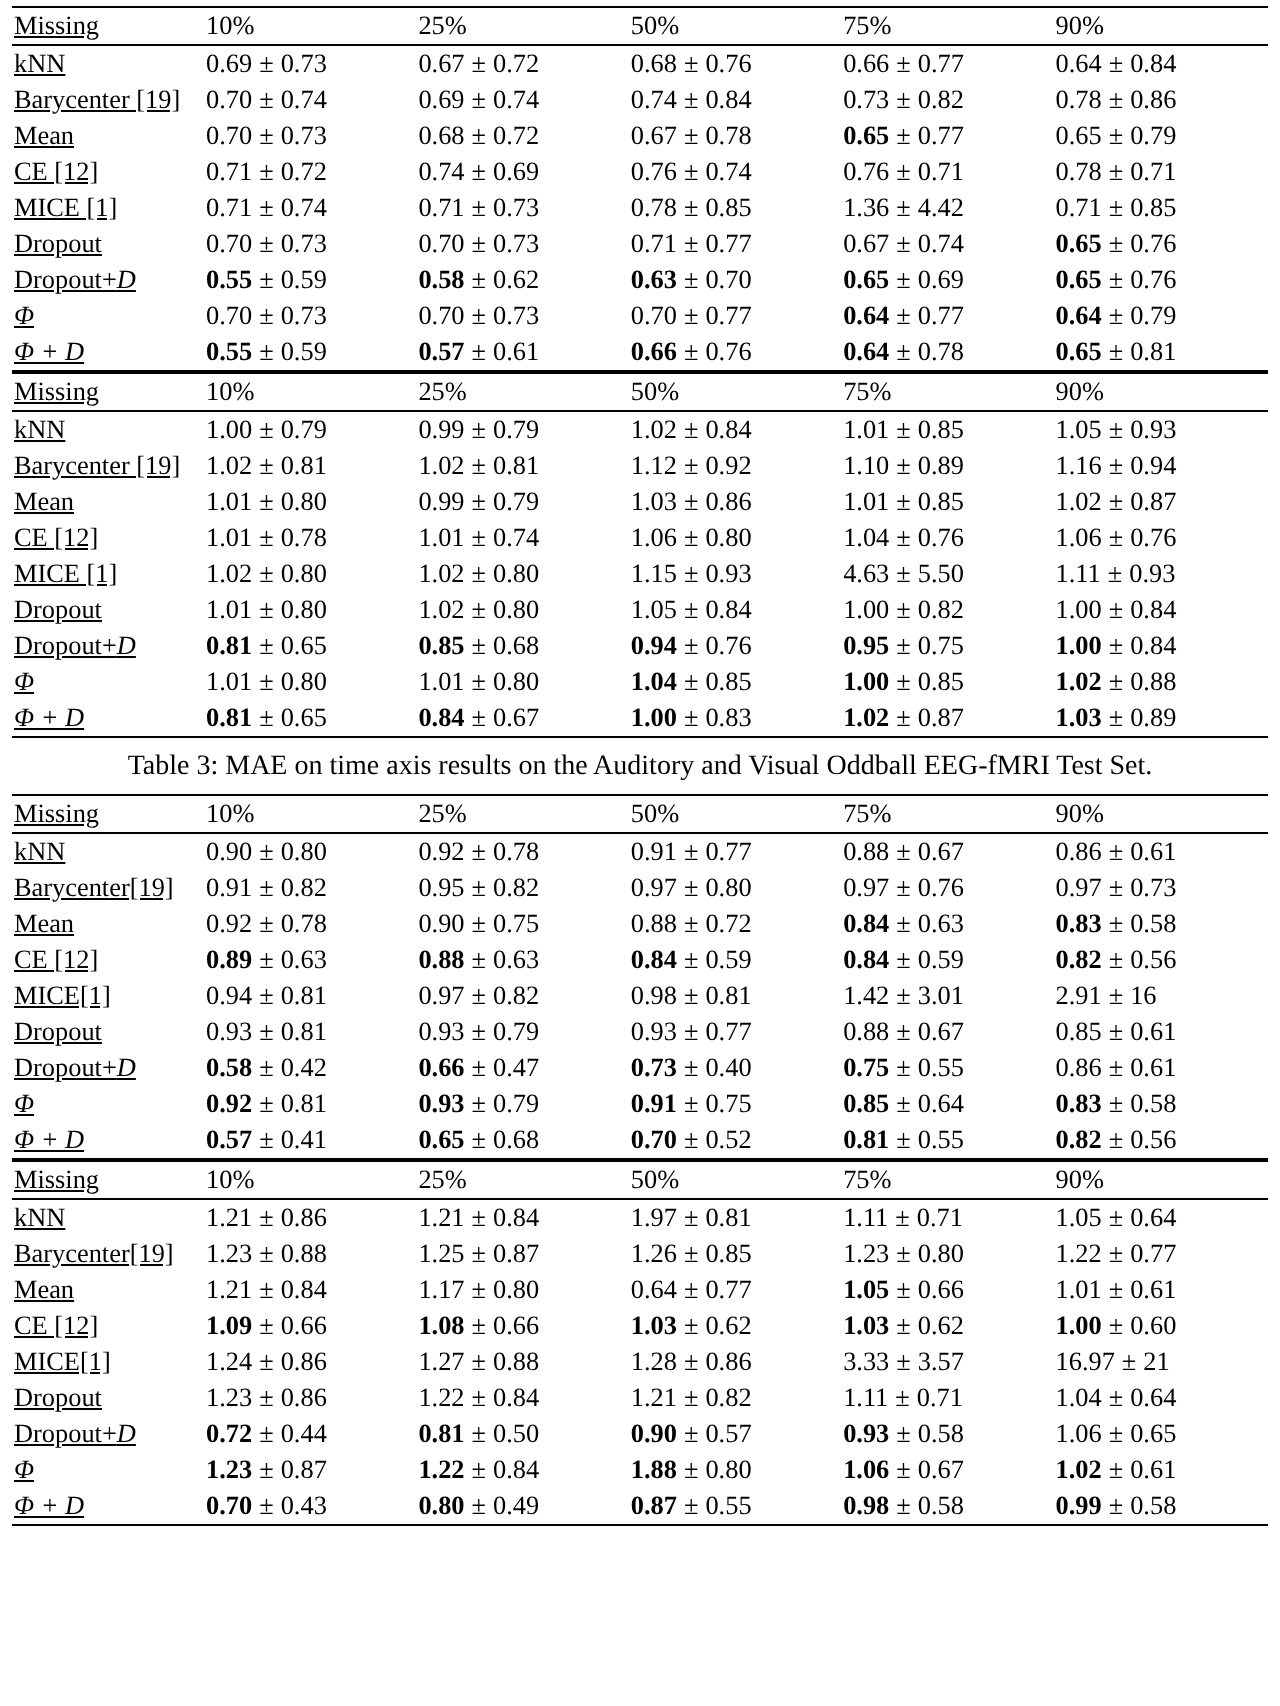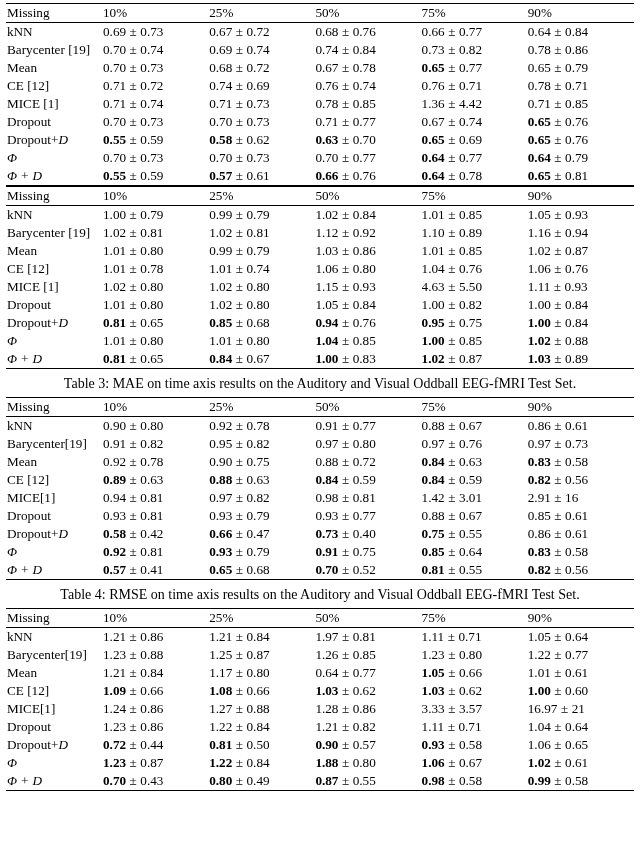--- a/index.html
+++ b/index.html
@@ -20,21 +20,21 @@
     font-size:13.2px;
   }
   table.results-table col.c0 { width:97px; }
   thead tr { border-top:1.2px solid #000; border-bottom:1.2px solid #000; }
   tbody tr:last-child { border-bottom:1.2px solid #000; }
   th, td {
     text-align:left; font-weight:normal; padding:0;
     height:18px; line-height:18px; vertical-align:middle;
     white-space:nowrap; overflow:hidden;
   }
-  th.rowlabel { padding-left:1px; }
+  th.rowlabel { padding-left:1px;text-decoration:underline; }
   .math { font-style:italic; }
   .bold { font-weight:bold; }
   .pm { margin:0 3.5px; }
 </style>
 </head>
 <body>
 
 <div class="page">
 
   <section class="table-block">
@@ -323,21 +323,20 @@
             <td><span class="mean bold">0.65</span><span class="pm">±</span><span class="std">0.68</span></td>
             <td><span class="mean bold">0.70</span><span class="pm">±</span><span class="std">0.52</span></td>
             <td><span class="mean bold">0.81</span><span class="pm">±</span><span class="std">0.55</span></td>
             <td><span class="mean bold">0.82</span><span class="pm">±</span><span class="std">0.56</span></td>
           </tr>
         </tbody>
       </table>
   </section>
 
   <section class="table-block">
-    <div class="caption">Table 4: RMSE on time axis results on the Auditory and Visual Oddball EEG-fMRI Test Set.</div>
     <table class="results-table">
       <colgroup>
           <col class="c0">
           <col>
           <col>
           <col>
           <col>
           <col>
         </colgroup>
     <thead>

